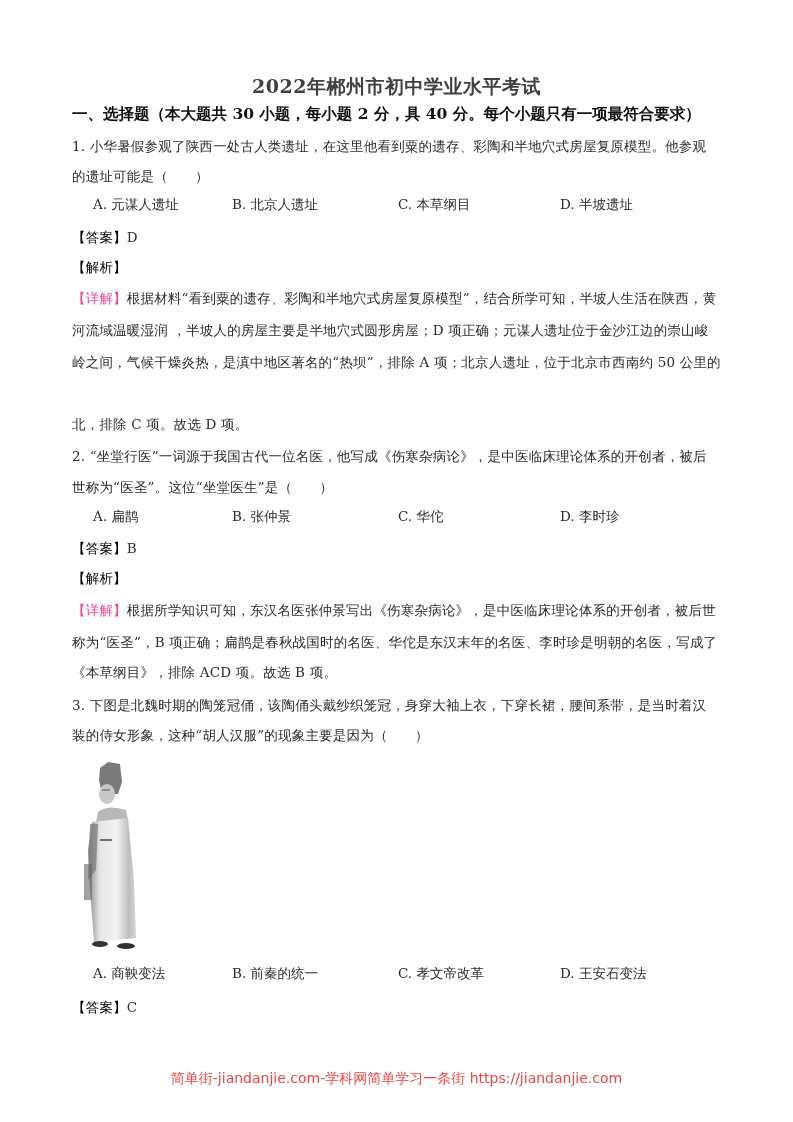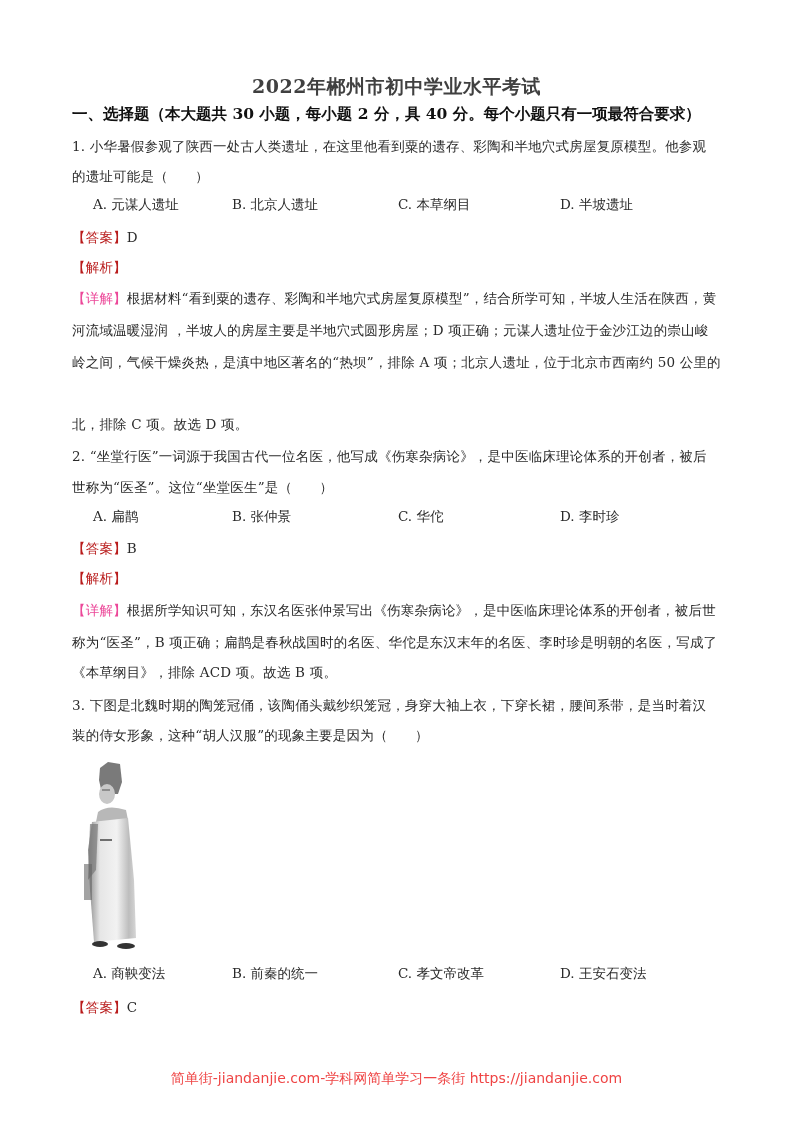--- a/index.html
+++ b/index.html
@@ -24,21 +24,21 @@
       position: absolute; left: 72px; width: 660px;
       font-size: 13.5px; line-height: 20px; white-space: nowrap; color: #2a2a2a;
       letter-spacing: 0.2px;
     }
     .opts { position: absolute; left: 72px; width: 660px; height: 20px; font-size: 13.5px; color: #2a2a2a; }
     .opt { position: absolute; top: 0; white-space: nowrap; }
     .opt.a { left: 0; margin-left: 21px; }
     .opt.b { left: 160px; }
     .opt.c { left: 326px; }
     .opt.d { left: 488px; text-align: right; }
-    .lbl { color: #b91c1c; }
+    .lbl { color: #000000; }
     .lbl-dark { color: #ec4899; }
     .figure {
       position: absolute; left: 78px; top: 760px; width: 70px; height: 195px;
     }
     .footer {
       position: absolute; left: 0; width: 793px; top: 1070px; text-align: center;
       font-family: "DejaVu Sans", "Liberation Sans", sans-serif;
       font-size: 14px; color: #ef4444;
     }
   </style>

